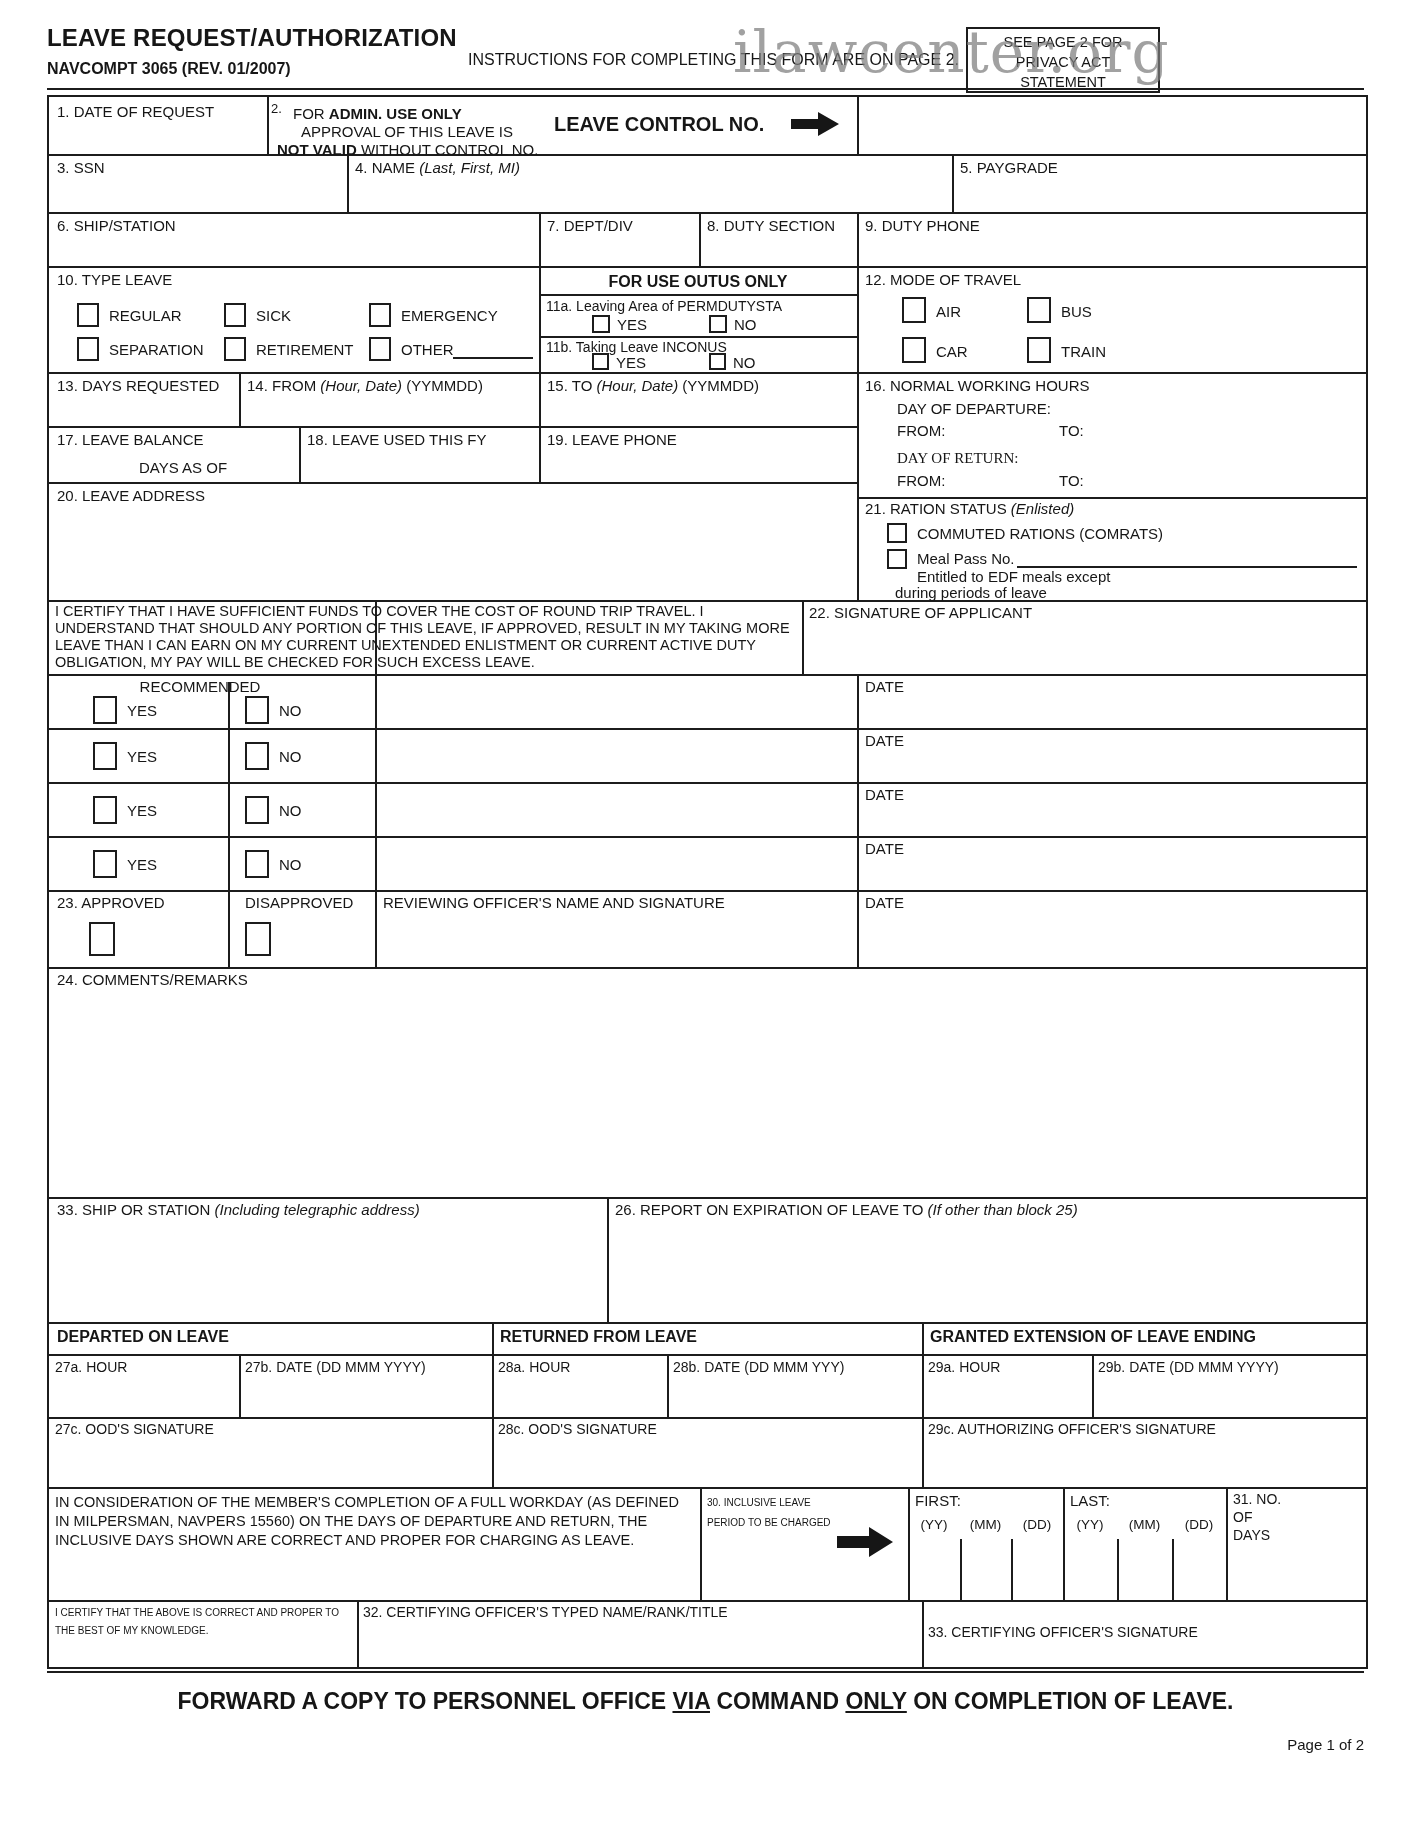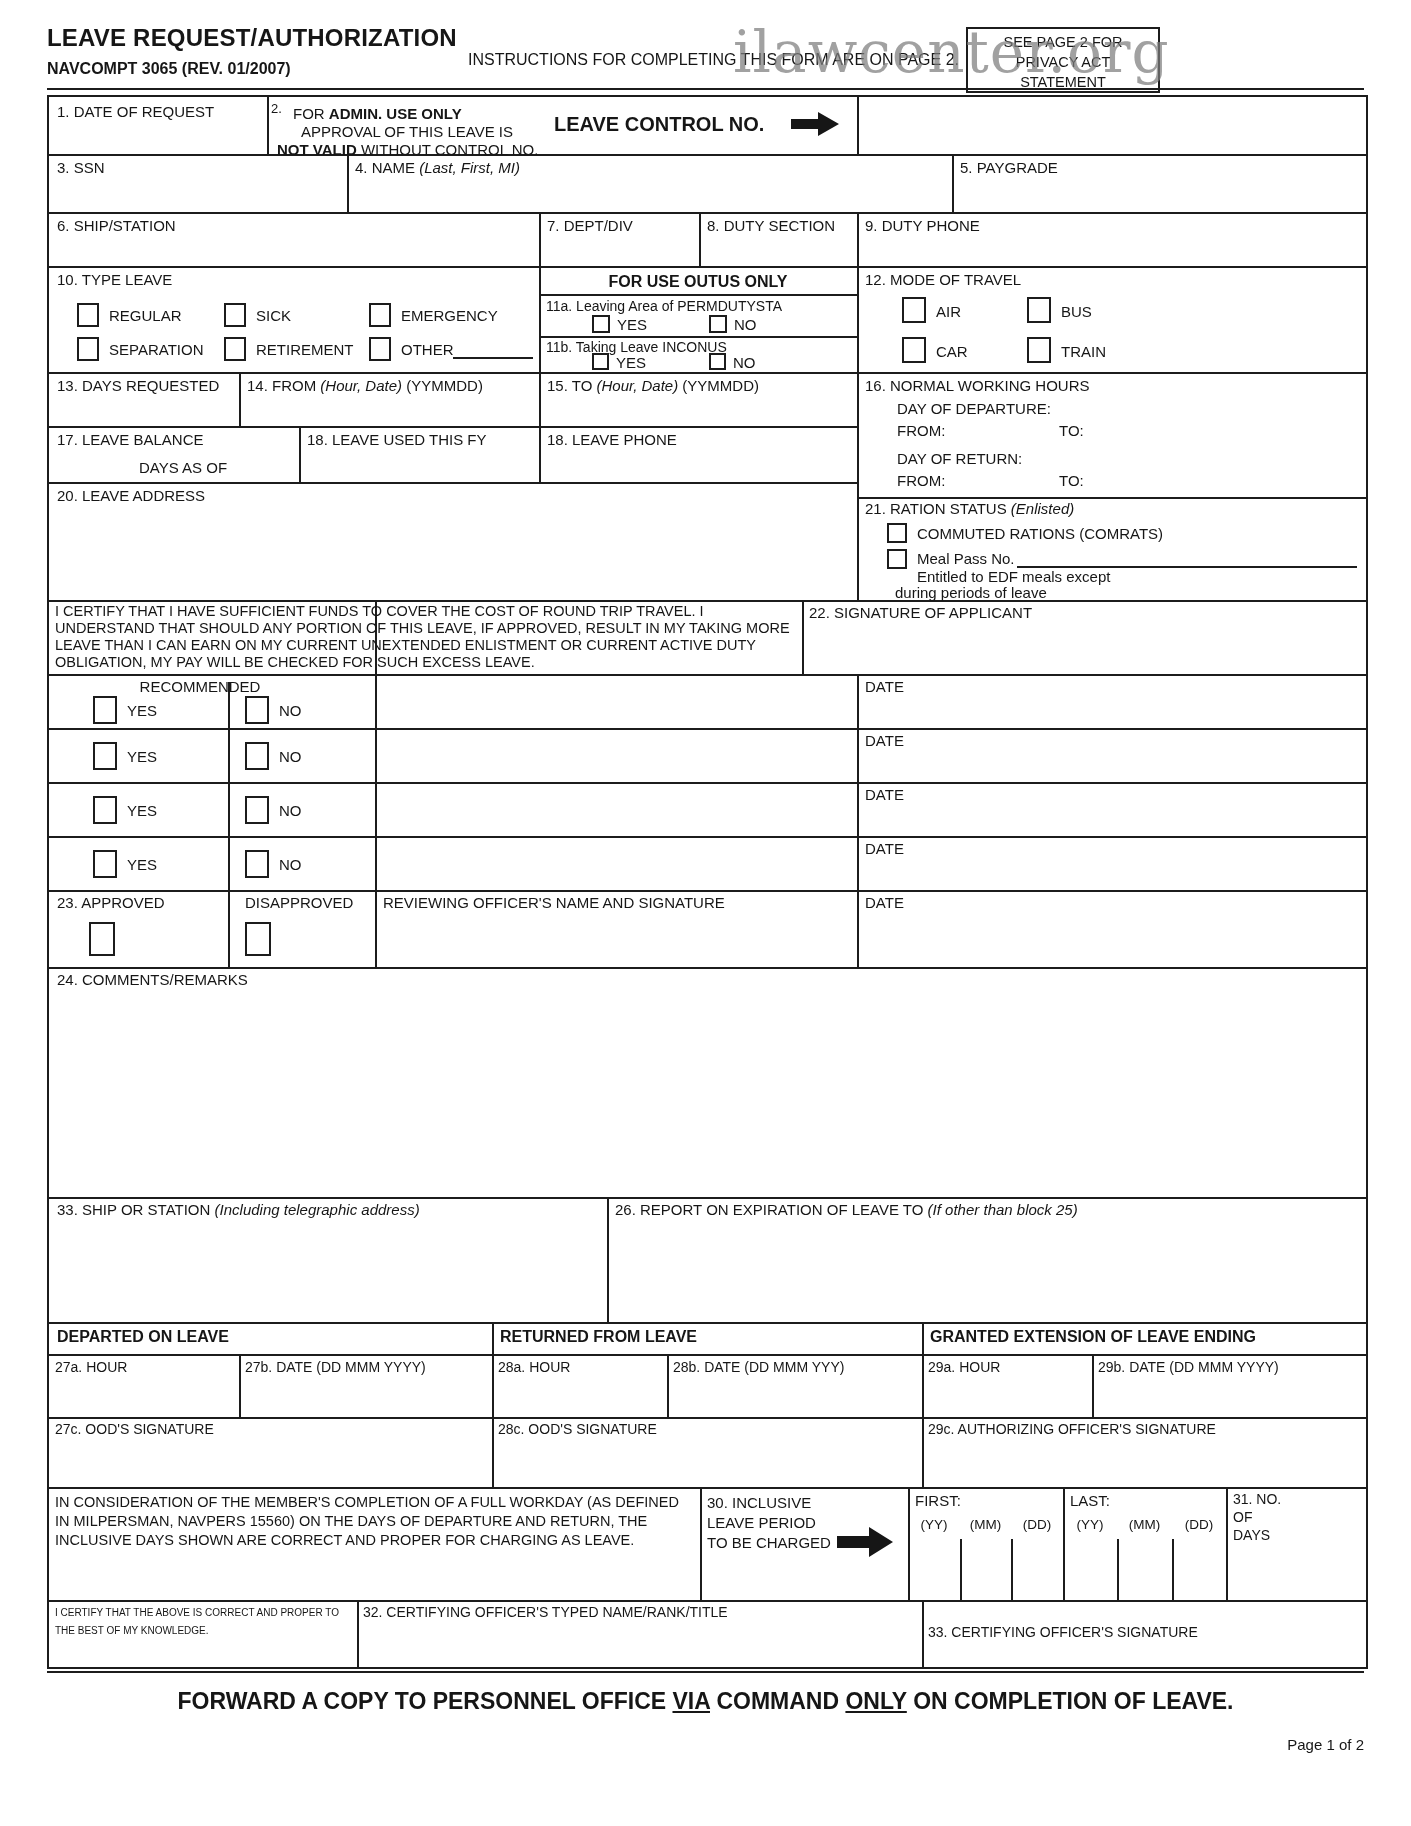--- a/index.html
+++ b/index.html
@@ -151,28 +151,28 @@
   <div class="abs lbl" style="left:1012px;top:246px;">TRAIN</div>
 
   <div class="abs lbl" style="left:8px;top:280px;">13. DAYS REQUESTED</div>
   <div class="abs lbl" style="left:198px;top:280px;"><span>14. FROM</span> <span class="it">(Hour, Date)</span> <span>(YYMMDD)</span></div>
   <div class="abs lbl" style="left:498px;top:280px;"><span>15. TO</span> <span class="it">(Hour, Date)</span> <span>(YYMMDD)</span></div>
 
   <div class="abs lbl" style="left:816px;top:280px;">16. NORMAL WORKING HOURS</div>
   <div class="abs lbl" style="left:848px;top:303px;">DAY OF DEPARTURE:</div>
   <div class="abs lbl" style="left:848px;top:325px;">FROM:</div>
   <div class="abs lbl" style="left:1010px;top:325px;">TO:</div>
-  <div class="abs lbl" style="left:848px;top:353px;">DAY OF RETURN:</div>
+  <div class="abs lbl" style="left:848px;top:353px;font-family:Liberation Serif, serif;">DAY OF RETURN:</div>
   <div class="abs lbl" style="left:848px;top:375px;">FROM:</div>
   <div class="abs lbl" style="left:1010px;top:375px;">TO:</div>
 
   <div class="abs lbl" style="left:8px;top:334px;">17. LEAVE BALANCE</div>
   <div class="abs lbl" style="left:90px;top:362px;">DAYS AS OF</div>
   <div class="abs lbl" style="left:258px;top:334px;">18. LEAVE USED THIS FY</div>
-  <div class="abs lbl" style="left:498px;top:334px;">18. LEAVE PHONE</div>
+  <div class="abs lbl" style="left:498px;top:334px;">19. LEAVE PHONE</div>
 
   <div class="abs lbl" style="left:8px;top:390px;">20. LEAVE ADDRESS</div>
 
   <div class="abs lbl" style="left:816px;top:403px;"><span>21. RATION STATUS</span> <span class="it">(Enlisted)</span></div>
   <span class="cb" style="left:838px;top:426px;width:20px;height:20px;"></span>
   <div class="abs lbl" style="left:868px;top:428px;">COMMUTED RATIONS (COMRATS)</div>
   <span class="cb" style="left:838px;top:452px;width:20px;height:20px;"></span>
   <div class="abs lbl" style="left:868px;top:453px;">Meal Pass No.</div>
   <div class="uline" style="left:968px;top:469px;width:340px;"></div>
   <div class="abs lbl" style="left:868px;top:471px;">Entitled to EDF meals except</div>
@@ -227,21 +227,21 @@
   <div class="abs sm" style="left:449px;top:1262px;">28a. HOUR</div>
   <div class="abs sm" style="left:624px;top:1262px;">28b. DATE (DD MMM YYY)</div>
   <div class="abs sm" style="left:879px;top:1262px;">29a. HOUR</div>
   <div class="abs sm" style="left:1049px;top:1262px;">29b. DATE (DD MMM YYYY)</div>
 
   <div class="abs sm" style="left:6px;top:1324px;">27c. OOD'S SIGNATURE</div>
   <div class="abs sm" style="left:449px;top:1324px;">28c. OOD'S SIGNATURE</div>
   <div class="abs sm" style="left:879px;top:1324px;">29c. AUTHORIZING OFFICER'S SIGNATURE</div>
 
   <div class="abs wrap" style="left:6px;top:1396px;width:638px;font-size:14.5px;line-height:19px;">IN CONSIDERATION OF THE MEMBER'S COMPLETION OF A FULL WORKDAY (AS DEFINED IN MILPERSMAN, NAVPERS 15560) ON THE DAYS OF DEPARTURE AND RETURN, THE INCLUSIVE DAYS SHOWN ARE CORRECT AND PROPER FOR CHARGING AS LEAVE.</div>
-  <div class="abs wrap" style="left:658px;top:1396px;width:126px;font-size:15px;line-height:20px;">30. INCLUSIVE LEAVE PERIOD TO BE CHARGED</div>
+  <div class="abs wrap" style="left:658px;top:1396px;width:126px;font-size:10px;line-height:20px;">30. INCLUSIVE LEAVE PERIOD TO BE CHARGED</div>
   <div class="abs" style="left:788px;top:1430px;">
     <svg width="56" height="30" viewBox="0 0 56 30">
         <path d="M0 9 H32 V0 L56 15 L32 30 V21 H0 Z" fill="#161616"></path>
       </svg>
   </div>
   <div class="abs lbl" style="left:866px;top:1395px;">FIRST:</div>
   <div class="abs" style="left:860px;top:1420px;width:50px;text-align:center;font-size:13.5px;">(YY)</div>
   <div class="abs" style="left:912px;top:1420px;width:49px;text-align:center;font-size:13.5px;">(MM)</div>
   <div class="abs" style="left:963px;top:1420px;width:50px;text-align:center;font-size:13.5px;">(DD)</div>
   <div class="abs lbl" style="left:1021px;top:1395px;">LAST:</div>

